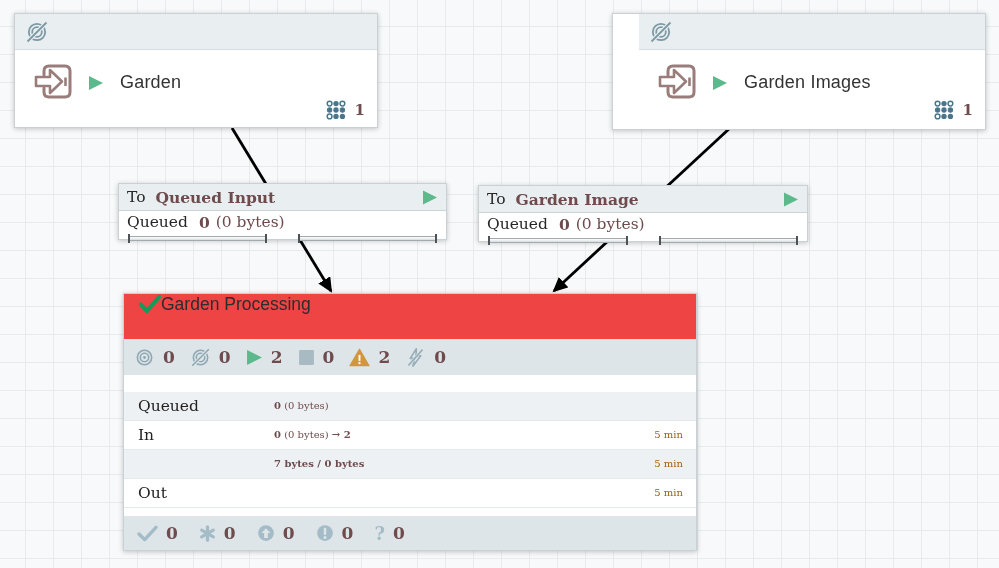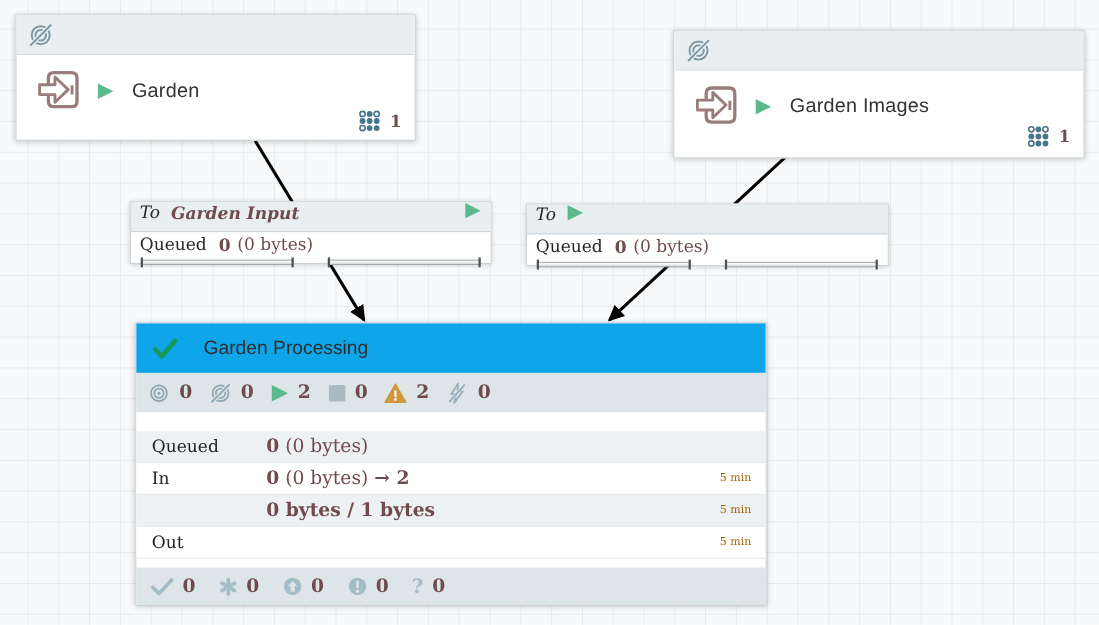--- a/index.html
+++ b/index.html
@@ -39,21 +39,21 @@
   }
   .port-count{
     position:absolute;right:12px;bottom:6px;
     display:flex;align-items:center;gap:8px;
   }
   .count-num{font-family:"DejaVu Serif",serif;font-weight:bold;font-size:15px;color:#6f4b4d;}
   
   .conn{z-index:3;}
   .conn-head{
     height:27px;background:#e9eef0;border-bottom:1px solid #ccd4d8;
-    display:flex;align-items:flex-start;padding:0 8px;box-sizing:border-box;gap:10px;font-style:italic;
+    display:flex;align-items:center;padding:0 8px;box-sizing:border-box;gap:10px;
   }
   .conn-to{font-family:"DejaVu Serif",serif;font-size:15.5px;color:#262626;}
   .conn-name{font-family:"DejaVu Serif",serif;font-size:15.5px;font-weight:bold;color:#6f4b4d;flex:1;}
   .conn-queued{
     height:22px;display:flex;align-items:center;padding:0 8px;gap:11px;
     font-family:"DejaVu Serif",serif;font-size:15.5px;
   }
   .q-label{color:#262626;}
   .q-count{font-weight:bold;color:#6f4b4d;}
   .q-size{color:#6f4b4d;margin-left:-5px;}
@@ -64,37 +64,37 @@
     border:1px solid #a3aaae;
   }
   .qbar::before,.qbar::after{
     content:"";position:absolute;top:-3px;width:2px;height:9px;background:#4c5255;
   }
   .qbar::before{left:-1px;}
   .qbar::after{right:-1px;}
   
   .pg{z-index:2;display:flex;flex-direction:column;}
   .pg-header{
-    height:45px;flex:0 0 45px;background:#0ea5e9;
-    display:flex;align-items:center;padding-left:15px;gap:24px;
+    height:45px;flex:0 0 45px;background:#ef4444;
+    display:flex;align-items:flex-start;padding-left:15px;gap:0;
   }
   .pg-title{font-size:17.5px;color:#2d2d2d;}
   .pg-iconbar{
     height:36px;flex:0 0 36px;background:#dee5e8;
     display:flex;align-items:center;padding-left:10px;gap:15px;
   }
   .badge{display:flex;align-items:center;gap:8px;}
   .badge-num{font-family:"DejaVu Serif",serif;font-weight:bold;font-size:17px;color:#6f4b4d;}
   .pg-stats{background:#fff;padding-top:17px;}
   .pg-row{position:relative;height:28px;line-height:28px;border-bottom:1px solid #e4e9eb;}
   .pg-row.shade{background:#eef1f3;}
   .pg-row-label{
     position:absolute;left:14px;font-family:"DejaVu Serif",serif;font-size:15.5px;color:#222;
   }
-  .pg-row-value{position:absolute;left:118px;font-family:"DejaVu Serif",serif;font-size:17px;color:#6f4b4d;}
+  .pg-row-value{position:absolute;left:150px;font-family:"DejaVu Serif",serif;font-size:10px;color:#6f4b4d;}
   .pg-row-value .vb{font-weight:bold;}
   .pg-row-time{
     position:absolute;right:13px;font-family:"DejaVu Serif",serif;font-size:10px;color:#a16207;
   }
   .pg-footer{
     margin-top:auto;height:34px;flex:0 0 34px;background:#dee5e8;
     display:flex;align-items:center;padding-left:13px;gap:21px;
   }
   .qmark{font-family:"DejaVu Serif",serif;font-weight:bold;font-size:18px;color:#a3bcc7;}
 </style>
@@ -143,21 +143,21 @@
           <circle cx="19" cy="12" r="2.9" fill="#49768b"></circle>
           <circle cx="5" cy="19" r="2.6" fill="none" stroke="#49768b" stroke-width="1.6"></circle>
           <circle cx="12" cy="19" r="2.9" fill="#49768b"></circle>
           <circle cx="19" cy="19" r="2.9" fill="#49768b"></circle>
         </svg>
         <span class="count-num">1</span>
       </div>
     </div>
   </div>
 
-  <div class="comp port" style="left:612px;top:27px;width:374px;height:117px;">
+  <div class="comp port" style="left:612px;top:13px;width:374px;height:117px;padding-left:26px;">
     <div class="port-topbar">
       <svg width="24" height="24" viewBox="0 0 24 24">
         <circle cx="12" cy="12" r="8.2" fill="none" stroke="#7d98a5" stroke-width="1.8"></circle>
         <circle cx="12" cy="12" r="4.8" fill="none" stroke="#7d98a5" stroke-width="1.8"></circle>
         <circle cx="12" cy="12" r="1.6" fill="#7d98a5"></circle>
         <line x1="2.5" y1="21.5" x2="21.5" y2="2.5" stroke="#e9eef0" stroke-width="4"></line>
         <line x1="2.5" y1="21.5" x2="21.5" y2="2.5" stroke="#7d98a5" stroke-width="1.8"></line>
       </svg>
     </div>
     <div class="port-body">
@@ -183,39 +183,40 @@
           <circle cx="19" cy="19" r="2.9" fill="#49768b"></circle>
         </svg>
         <span class="count-num">1</span>
       </div>
     </div>
   </div>
 
   <div class="comp conn" style="left:118px;top:183px;width:329px;height:57px;">
     <div class="conn-head">
       <span class="conn-to">To</span>
-      <span class="conn-name">Garden Input</span>
+      <span class="conn-name">Queued Input</span>
       <svg width="16" height="15" viewBox="0 0 16 15">
         <path d="M1,0.5 L15,7.5 L1,14.5 Z" fill="#5cb98c"></path>
       </svg>
     </div>
     <div class="conn-queued">
       <span class="q-label">Queued</span>
       <span class="q-count">0</span>
       <span class="q-size">(0 bytes)</span>
     </div>
     <div class="conn-bars">
       <div class="qbar"></div>
       <div class="qbar"></div>
     </div>
   </div>
 
   <div class="comp conn" style="left:478px;top:185px;width:330px;height:57px;">
     <div class="conn-head">
       <span class="conn-to">To</span>
+      <span class="conn-name">Garden Image</span>
       <svg width="16" height="15" viewBox="0 0 16 15">
         <path d="M1,0.5 L15,7.5 L1,14.5 Z" fill="#5cb98c"></path>
       </svg>
     </div>
     <div class="conn-queued">
       <span class="q-label">Queued</span>
       <span class="q-count">0</span>
       <span class="q-size">(0 bytes)</span>
     </div>
     <div class="conn-bars">
@@ -287,21 +288,21 @@
           <span class="pg-row-label">Queued</span>
           <span class="pg-row-value"><span class="vb">0</span><span class="vn"> (0 bytes)</span></span>
           <span class="pg-row-time"></span>
         </div>
         <div class="pg-row">
           <span class="pg-row-label">In</span>
           <span class="pg-row-value"><span class="vb">0</span><span class="vn"> (0 bytes) </span><span class="vb">→ 2</span></span>
           <span class="pg-row-time">5 min</span>
         </div>
         <div class="pg-row shade">
-          <span class="pg-row-value"><span class="vb">0 bytes / 1 bytes</span></span>
+          <span class="pg-row-value"><span class="vb">7 bytes / 0 bytes</span></span>
           <span class="pg-row-time">5 min</span>
         </div>
         <div class="pg-row">
           <span class="pg-row-label">Out</span>
           <span class="pg-row-time">5 min</span>
         </div>
       </div>
 
     <div class="pg-footer">
       <span class="badge">

